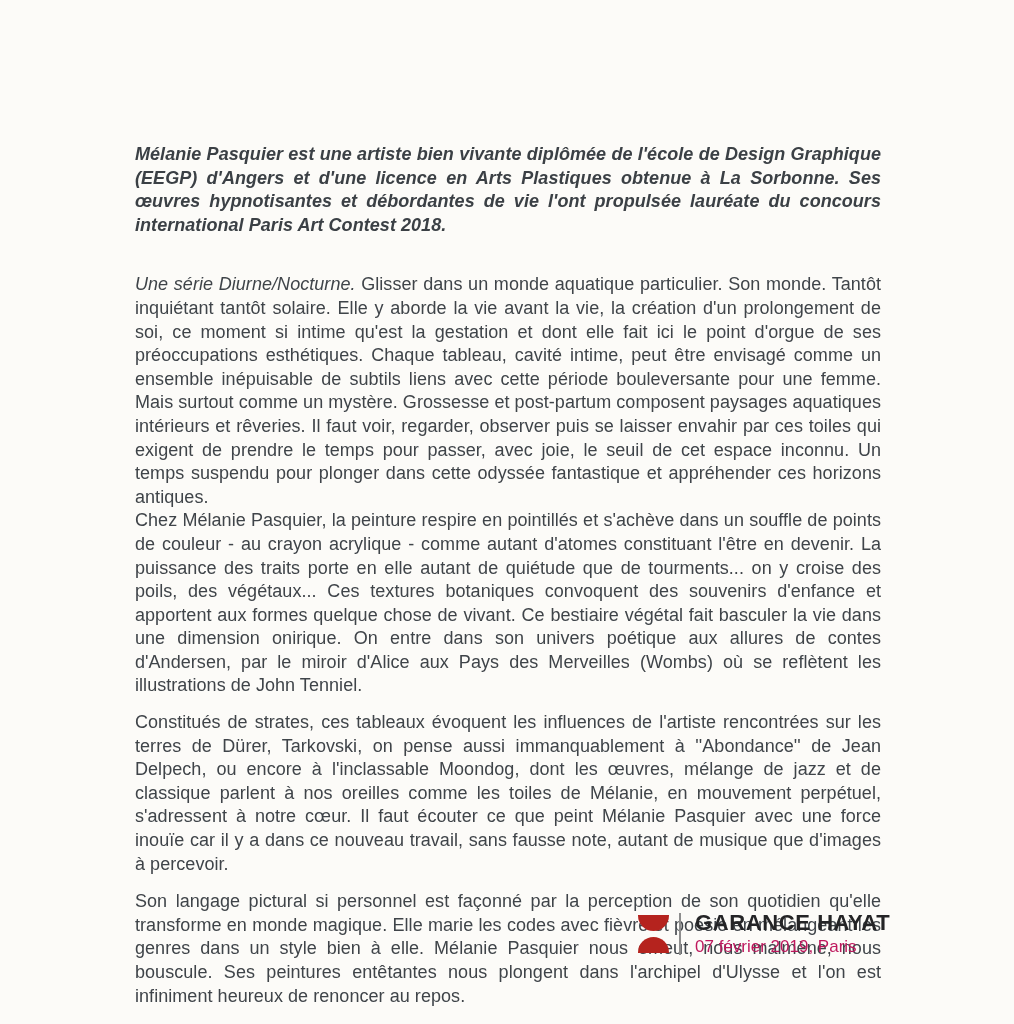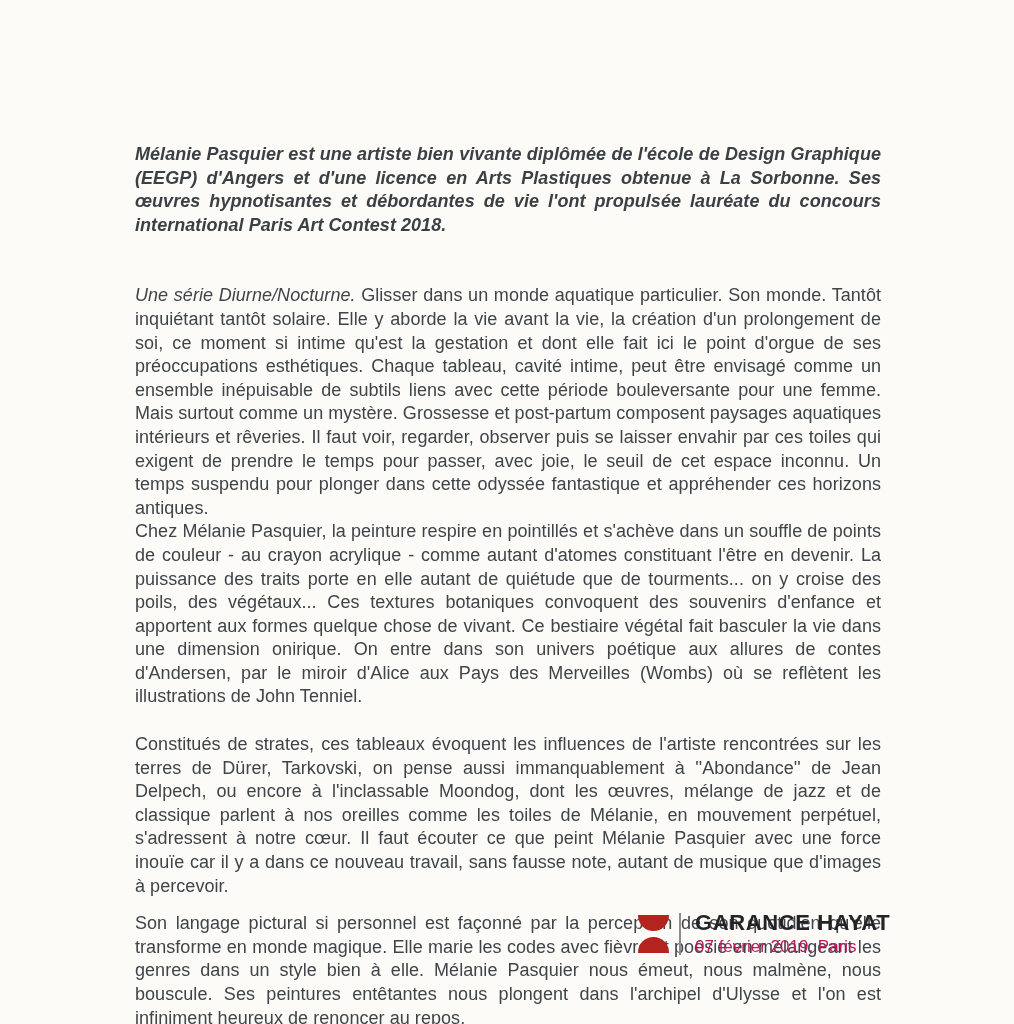--- a/index.html
+++ b/index.html
@@ -27,28 +27,28 @@
     color: #3f4449;
     font-size: 18px;
     line-height: 23.6px;
     text-align: justify;
     letter-spacing: 0.05px;
   }
   p { margin: 0; }
   .intro {
     font-style: italic;
     font-weight: 600;
-    margin-bottom: 47px;
+    margin-bottom: 36px;
     color: #3b4045;
   }
   .lead {
     font-style: italic;
     font-weight: 400;
   }
-  .para-constitues { margin-top: 24px; }
+  .para-constitues { margin-top: 13px; }
   .para-langage   { margin-top: 14px; }
 
   .footer {
     position: absolute;
     left: 638px;
     top: 911px;
     display: flex;
     align-items: center;
   }
   .logo-icon {

